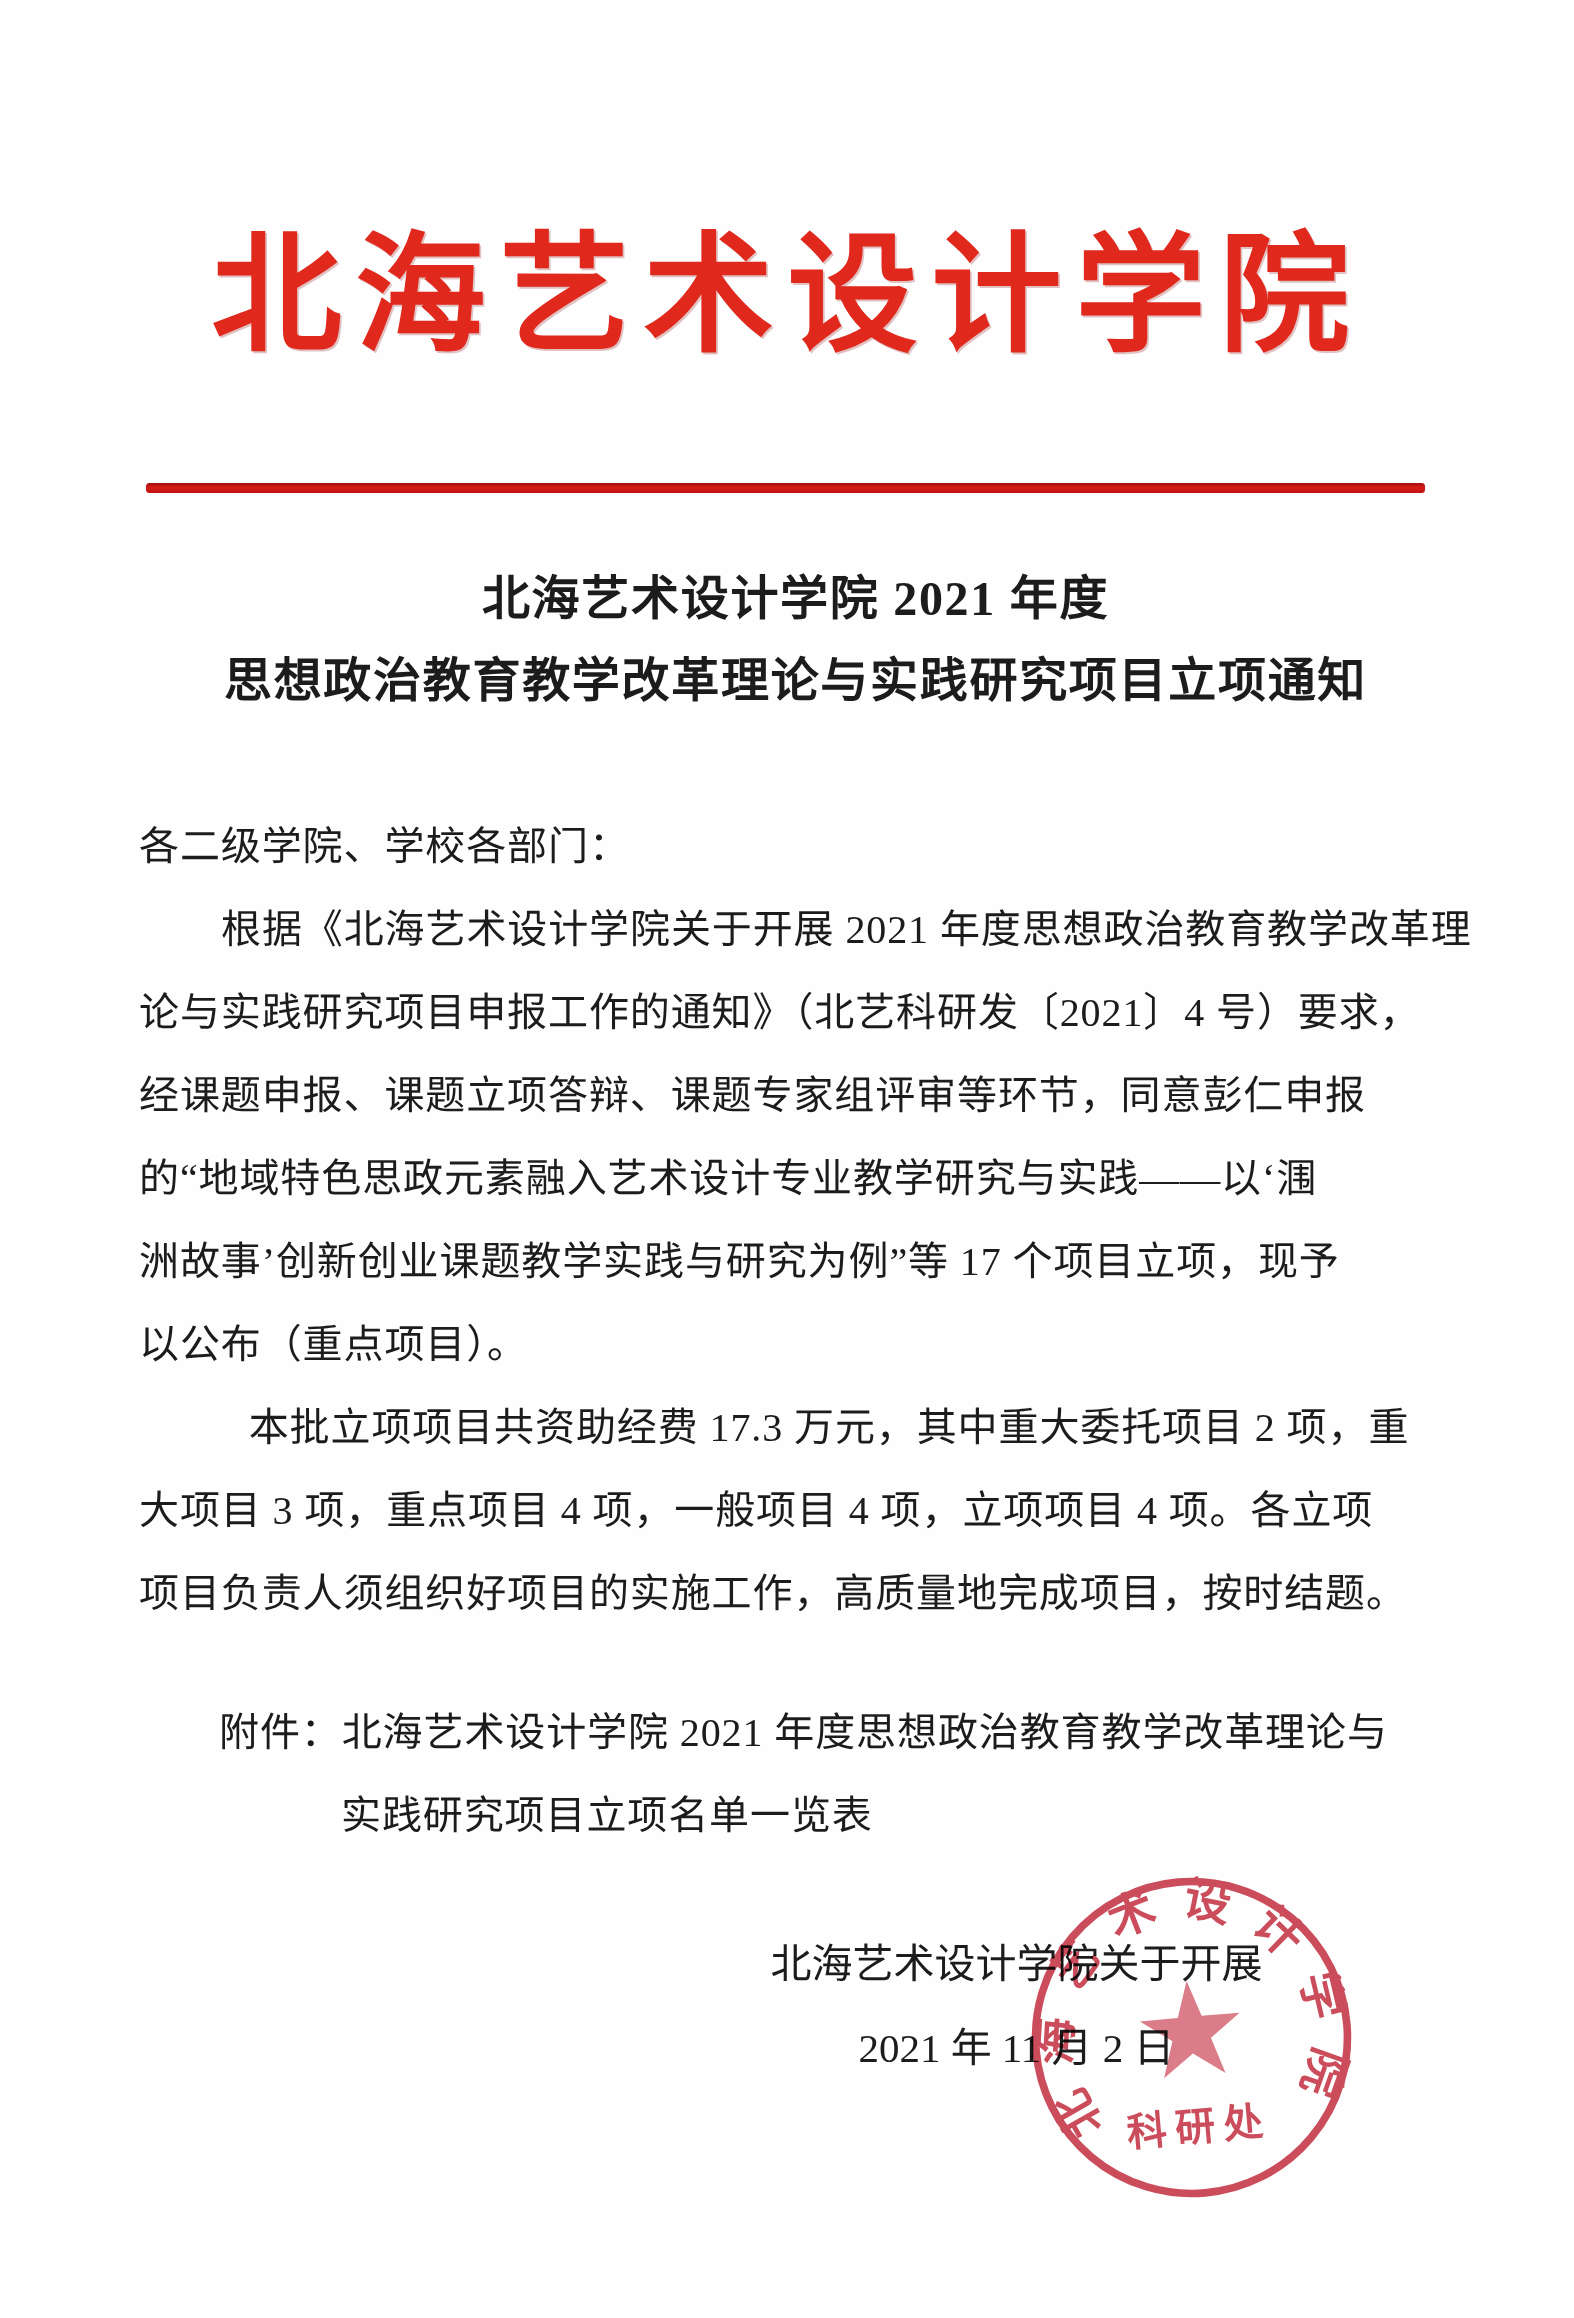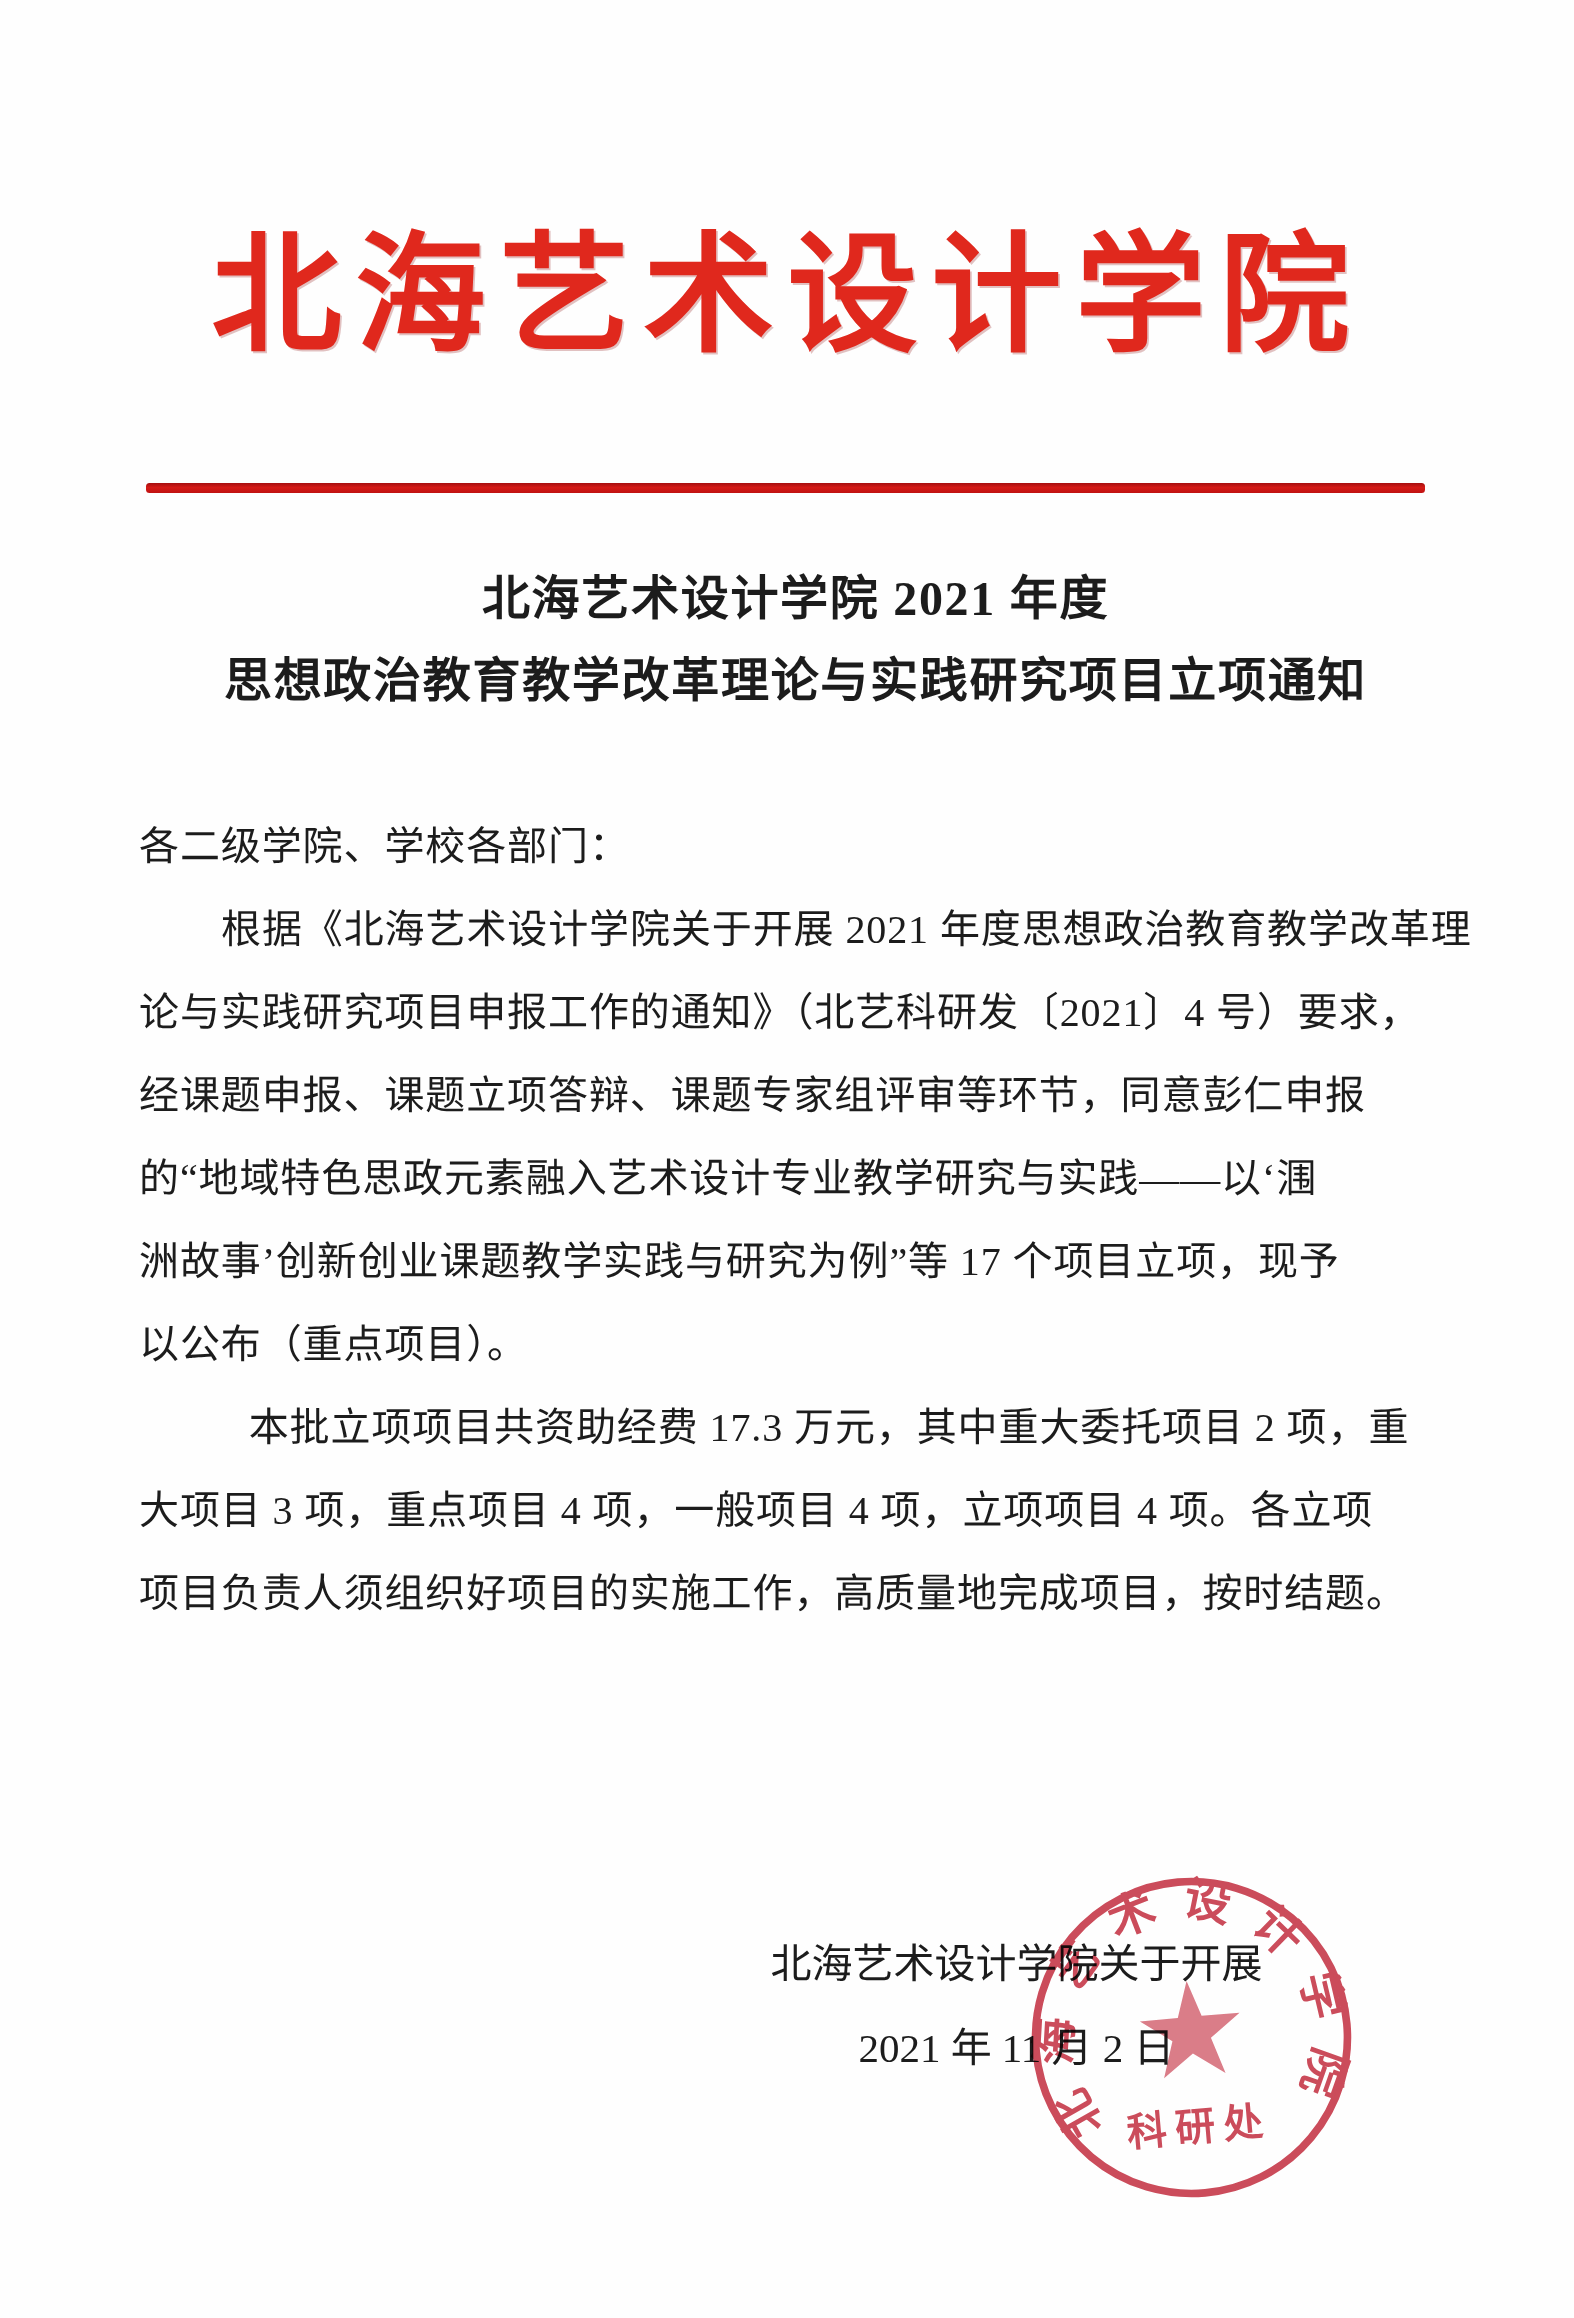--- a/index.html
+++ b/index.html
@@ -107,20 +107,24 @@
     <div class="line">论与实践研究项目申报工作的通知》（北艺科研发〔2021〕4 号）要求，</div>
     <div class="line">经课题申报、课题立项答辩、课题专家组评审等环节，同意彭仁申报</div>
     <div class="line">的“地域特色思政元素融入艺术设计专业教学研究与实践——以‘涠</div>
     <div class="line">洲故事’创新创业课题教学实践与研究为例”等 17 个项目立项，现予</div>
     <div class="line">以公布（重点项目）。</div>
     <div class="line indent">本批立项项目共资助经费 17.3 万元，其中重大委托项目 2 项，重</div>
     <div class="line">大项目 3 项，重点项目 4 项，一般项目 4 项，立项项目 4 项。各立项</div>
     <div class="line">项目负责人须组织好项目的实施工作，高质量地完成项目，按时结题。</div>
   </div>
 
+  <div class="attachment">
+    <div class="line">附件：北海艺术设计学院 2021 年度思想政治教育教学改革理论与</div>
+    <div class="line hang">实践研究项目立项名单一览表</div>
+  </div>
 
   <div class="signature-block">
     <div class="line">北海艺术设计学院关于开展</div>
     <div class="line">2021 年 11 月 2 日</div>
   </div>
 
   <div class="seal">
     <svg viewBox="0 0 400 400">
       <defs>
         <path id="ring-path" d="M 99.6 300.4 A 142 142 0 1 1 300.4 300.4" fill="none"></path>

